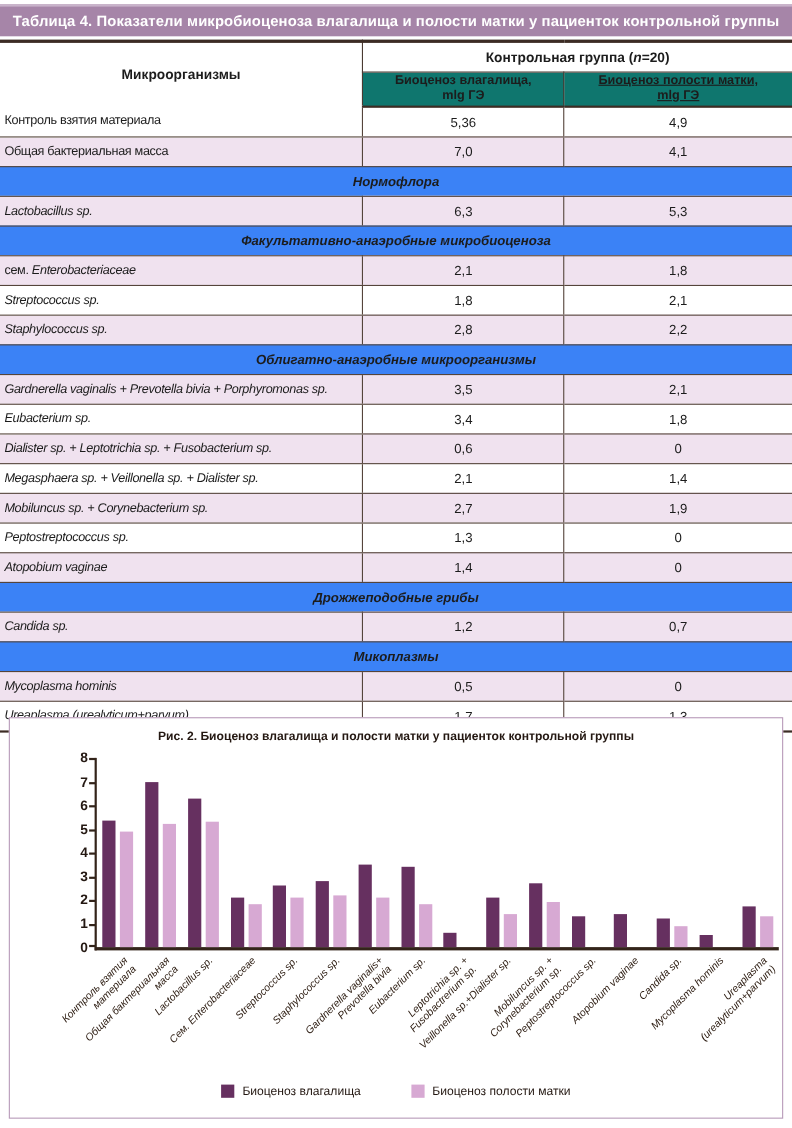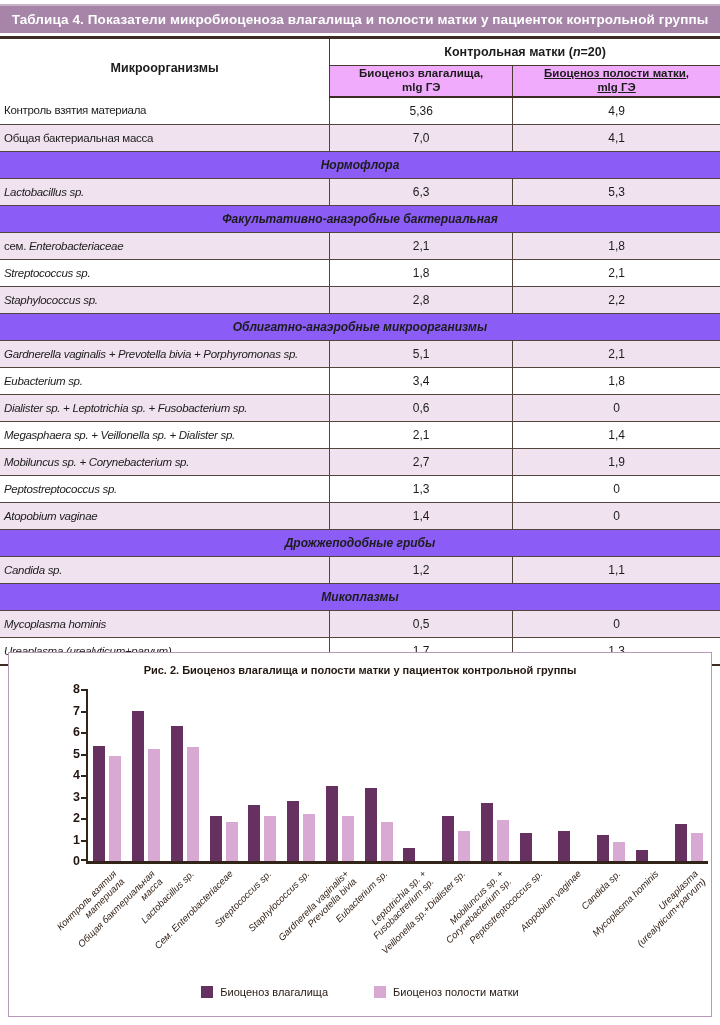--- a/index.html
+++ b/index.html
@@ -15,30 +15,30 @@
     color:#fff;font-weight:bold;font-size:13.5px;letter-spacing:.1px;white-space:nowrap;
   }
   table.main{
     width:100%;border-collapse:collapse;table-layout:fixed;margin-top:3px;
     border-top:3px solid #3c2c24;border-bottom:2.5px solid #3c2c24;font-size:12px;
   }
   table.main th,table.main td{padding:1px 4px;height:24px;vertical-align:middle;}
   th.org-hdr{font-weight:bold;font-size:12.5px;text-align:center;border-right:1.5px solid #4a3a32;}
   th.group-hdr{font-weight:bold;font-size:12.5px;text-align:center;border-bottom:1.5px solid #4a3a32;height:22px;}
   th.sub-hdr{
-    background:#f0abfc;font-weight:bold;font-size:11.5px;text-align:center;
+    background:#0f766e;font-weight:bold;font-size:11.5px;text-align:center;
     line-height:1.2;height:34px;border-bottom:2.5px solid #3c2c24;
   }
   th.sub-hdr.divided{border-left:1.5px solid #4a3a32;text-decoration:underline;}
   td{border-bottom:1.5px solid #55443b;margin-top:40px;}
   td.name-cell{text-align:left;padding-left:8px;font-size:11.5px;letter-spacing:-.3px;white-space:nowrap;overflow:hidden;}
   td.val-cell{text-align:center;border-left:1.5px solid #55443b;}
   tr.shaded td{background:#f0e2ef;}
   td.section-cell{
-    text-align:center;font-weight:bold;font-style:italic;font-size:12px;background:#8b5cf6;
+    text-align:center;font-weight:bold;font-style:italic;font-size:12px;background:#3b82f6;
   }
   
   .figure-box{
     position:absolute;left:8px;right:8px;top:652px;height:363px;
     border:1.5px solid #b79ab8;background:#fff;
   }
   .fig-title{position:absolute;top:11px;left:0;width:100%;text-align:center;font-weight:bold;font-size:11px;color:#241812;}
   .plot{
     position:absolute;left:77px;top:36px;width:620px;height:172px;
     border-left:2px solid #33241a;border-bottom:3px solid #33241a;
@@ -71,21 +71,21 @@
 <table class="main">
   <colgroup>
     <col style="width:45.8%">
       <col style="width:25.4%">
       <col style="width:28.8%">
   </colgroup>
   <thead>
     <tr>
       <th class="org-hdr" rowspan="2">Микроорганизмы</th>
       <th class="group-hdr" colspan="2">
-        <span>Контрольная матки (</span><i>n</i><span>=20)</span>
+        <span>Контрольная группа (</span><i>n</i><span>=20)</span>
       </th>
     </tr>
     <tr>
       <th class="sub-hdr">
         <span>Биоценоз влагалища,</span><br>
         <span>mlg ГЭ</span>
       </th>
       <th class="sub-hdr divided">
         <span>Биоценоз полости матки,</span><br>
         <span>mlg ГЭ</span>
@@ -105,21 +105,21 @@
       </tr>
       <tr>
         <td class="section-cell" colspan="3">Нормофлора</td>
       </tr>
       <tr class="shaded">
         <td class="name-cell"><i>Lactobacillus sp.</i></td>
         <td class="val-cell">6,3</td>
         <td class="val-cell">5,3</td>
       </tr>
       <tr>
-        <td class="section-cell" colspan="3">Факультативно-анаэробные бактериальная</td>
+        <td class="section-cell" colspan="3">Факультативно-анаэробные микробиоценоза</td>
       </tr>
       <tr class="shaded">
         <td class="name-cell"><span>сем. </span><i>Enterobacteriaceae</i></td>
         <td class="val-cell">2,1</td>
         <td class="val-cell">1,8</td>
       </tr>
       <tr>
         <td class="name-cell"><i>Streptococcus sp.</i></td>
         <td class="val-cell">1,8</td>
         <td class="val-cell">2,1</td>
@@ -127,21 +127,21 @@
       <tr class="shaded">
         <td class="name-cell"><i>Staphylococcus sp.</i></td>
         <td class="val-cell">2,8</td>
         <td class="val-cell">2,2</td>
       </tr>
       <tr>
         <td class="section-cell" colspan="3">Облигатно-анаэробные микроорганизмы</td>
       </tr>
       <tr class="shaded">
         <td class="name-cell"><i>Gardnerella vaginalis + Prevotella bivia + Porphyromonas sp.</i></td>
-        <td class="val-cell">5,1</td>
+        <td class="val-cell">3,5</td>
         <td class="val-cell">2,1</td>
       </tr>
       <tr>
         <td class="name-cell"><i>Eubacterium sp.</i></td>
         <td class="val-cell">3,4</td>
         <td class="val-cell">1,8</td>
       </tr>
       <tr class="shaded">
         <td class="name-cell"><i>Dialister sp. + Leptotrichia sp. + Fusobacterium sp.</i></td>
         <td class="val-cell">0,6</td>
@@ -166,21 +166,21 @@
         <td class="name-cell"><i>Atopobium vaginae</i></td>
         <td class="val-cell">1,4</td>
         <td class="val-cell">0</td>
       </tr>
       <tr>
         <td class="section-cell" colspan="3">Дрожжеподобные грибы</td>
       </tr>
       <tr class="shaded">
         <td class="name-cell"><i>Candida sp.</i></td>
         <td class="val-cell">1,2</td>
-        <td class="val-cell">1,1</td>
+        <td class="val-cell">0,7</td>
       </tr>
       <tr>
         <td class="section-cell" colspan="3">Микоплазмы</td>
       </tr>
       <tr class="shaded">
         <td class="name-cell"><i>Mycoplasma hominis</i></td>
         <td class="val-cell">0,5</td>
         <td class="val-cell">0</td>
       </tr>
       <tr>

